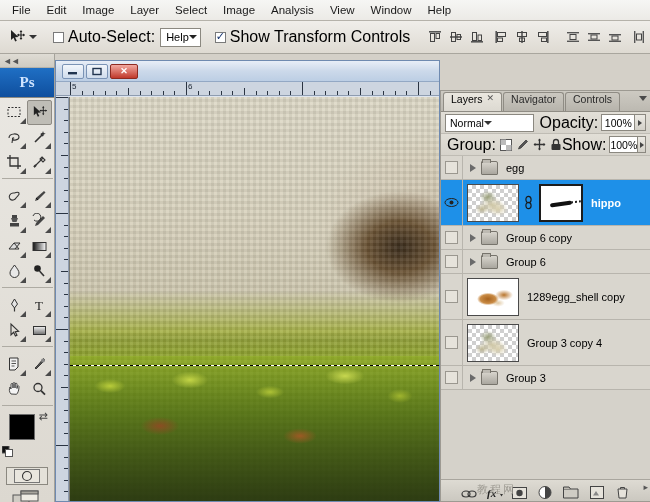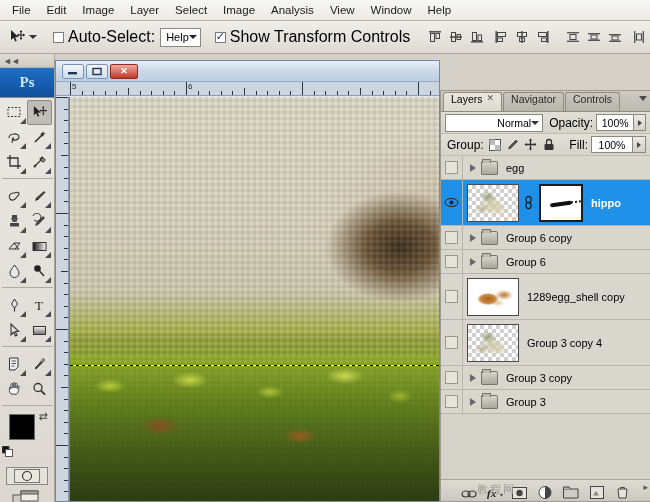--- a/index.html
+++ b/index.html
@@ -203,24 +203,24 @@
     width:0;height:0;border-left:4px solid transparent;border-right:4px solid transparent;
     border-top:5px solid #4a4a4a;
   }
   .prow {
     display:flex; align-items:center; height:22px; padding:0 4px;
     border-bottom:1px solid #bfbcb4;
     background:linear-gradient(to bottom,#e2dfd7,#d6d3cb);
   }
   .blend-combo {
     border:1px solid #8b8880; background:#fff; height:18px; width:108px;
-    display:flex; align-items:center; justify-content:flex-end;
+    display:flex; align-items:center; justify-content:flex-start;
     padding:0 3px 0 4px; font-size:10.5px;
   }
-  .lbl { font-size:12px; margin-left:6px; }
+  .lbl { font-size:16px; margin-left:6px; }
   .numbox {
     border:1px solid #8b8880; background:#fff; height:17px; width:42px;
     display:flex; align-items:center; justify-content:center; font-size:10.5px;
     margin-left:3px;
   }
   .spin {
     width:13px;height:17px;border:1px solid #8b8880;border-left:none;
     background:linear-gradient(to bottom,#eceae4,#d3d0c8);
     display:flex;align-items:center;justify-content:center;
   }
@@ -809,21 +809,21 @@
           <path d="M6.5 1 L6.5 12 M1 6.5 L12 6.5" stroke="#333" stroke-width="1.3"></path>
           <path d="M6.5 0.5 L8 2.5 L5 2.5 Z M6.5 12.5 L8 10.5 L5 10.5 Z M0.5 6.5 L2.5 5 L2.5 8 Z M12.5 6.5 L10.5 5 L10.5 8 Z" fill="#333"></path>
         </svg>
     </span>
     <span class="lock-ic">
       <svg width="12" height="13">
           <path d="M3.5 6 L3.5 4 A2.5 2.5 0 0 1 8.5 4 L8.5 6" fill="none" stroke="#333" stroke-width="1.3"></path>
           <rect x="1.5" y="6" width="9" height="6" rx="1" fill="#333"></rect>
         </svg>
     </span>
-    <span class="lbl" style="margin-left:auto">Fill:</span>
+    <span class="lbl" style="margin-left:auto">Show:</span>
     <div class="numbox">100%</div>
     <div class="spin">
         <span class="caret-dn"></span>
       </div>
   </div>
 
   <div id="layer-list">
 
     <div class="layer">
       <span class="eye-cell">
@@ -887,28 +887,20 @@
     <div class="layer thumb-tall">
       <span class="eye-cell">
           <span class="eye-box"></span>
         </span>
       <span class="thumb checker">
         <span class="hippo-blob"></span>
       </span>
       <span class="lname">Group 3 copy 4</span>
     </div>
 
-    <div class="layer">
-      <span class="eye-cell">
-          <span class="eye-box"></span>
-        </span>
-      <span class="disc-tri"></span>
-      <span class="folder-ic"></span>
-      <span class="lname">Group 3 copy</span>
-    </div>
 
     <div class="layer">
       <span class="eye-cell">
           <span class="eye-box"></span>
         </span>
       <span class="disc-tri"></span>
       <span class="folder-ic"></span>
       <span class="lname">Group 3</span>
     </div>
   </div>

